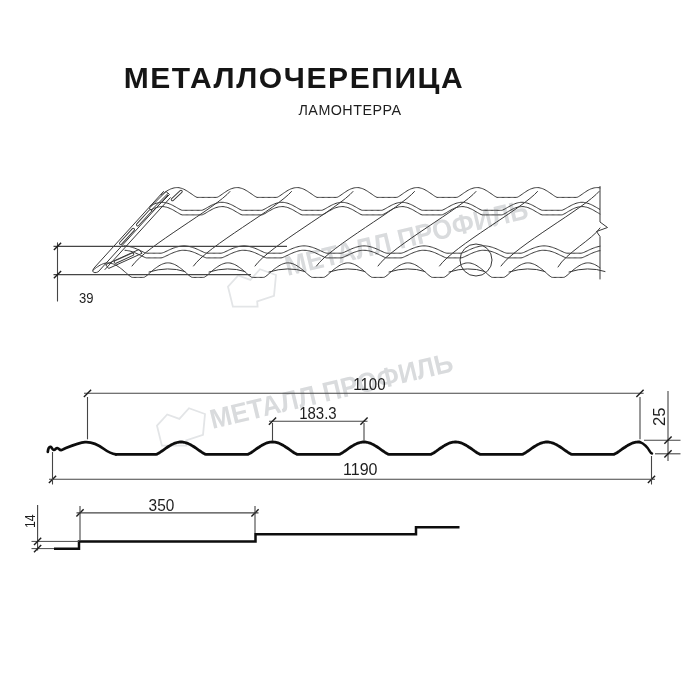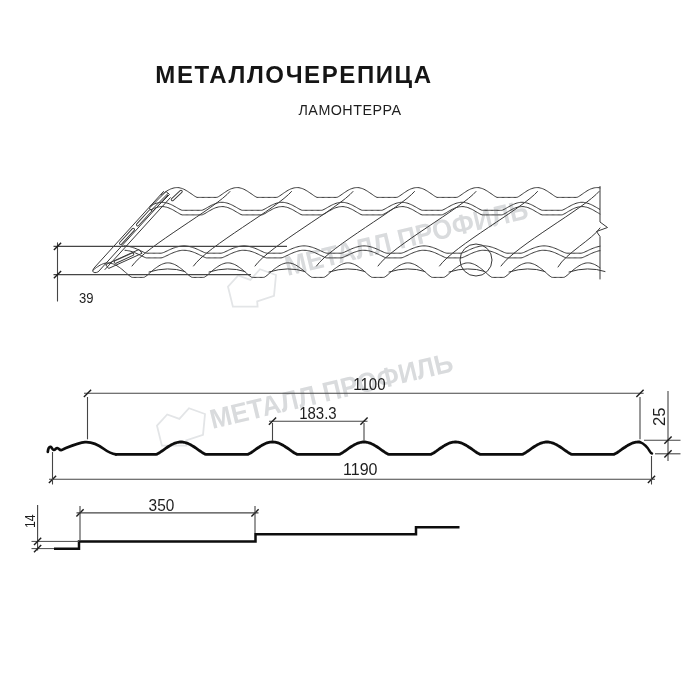--- a/index.html
+++ b/index.html
@@ -1,16 +1,16 @@
 <!DOCTYPE html>
 <html><head><meta charset="utf-8"><title>Металлочерепица Ламонтерра</title>
 <style>
 html,body { margin:0; padding:0; background:#ffffff; width:700px; height:700px; overflow:hidden; }
 .title { position:absolute; left:0; top:61px; width:588px; text-align:center;
-  font-family:"Liberation Sans", sans-serif; font-weight:bold; font-size:24px;
+  font-family:"Liberation Sans", sans-serif; font-weight:bold; font-size:30px;
   letter-spacing:1.6px; color:#151515; }
 .wrap { position:absolute; left:0; top:0; }
 </style></head>
 <body>
 <div class="wrap"><svg width="700" height="700" viewBox="0 0 700 700">
 <path d="M228.0,286.7 L238.2,275.5 L250.4,279.9 L260.0,269.2 L276.0,275.0 L274.0,295.9 L257.2,301.3 L257.6,306.6 L232.9,306.6 Z" stroke="#e3e5e7" stroke-width="1.8" fill="none"></path>
 <path d="M157.0,425.7 L167.2,414.5 L179.4,418.9 L189.0,408.2 L205.0,414.0 L203.0,434.9 L186.2,440.3 L186.6,445.6 L161.9,445.6 Z" stroke="#e3e5e7" stroke-width="1.8" fill="none"></path>
 <g transform="translate(287.5,276) rotate(-13.5)">
         <text x="0" y="0" font-family="Liberation Sans, sans-serif" font-weight="bold" font-size="27.5" fill="#d9dbdd" textLength="249" lengthAdjust="spacingAndGlyphs">МЕТАЛЛ ПРОФИЛЬ</text>
       </g>

